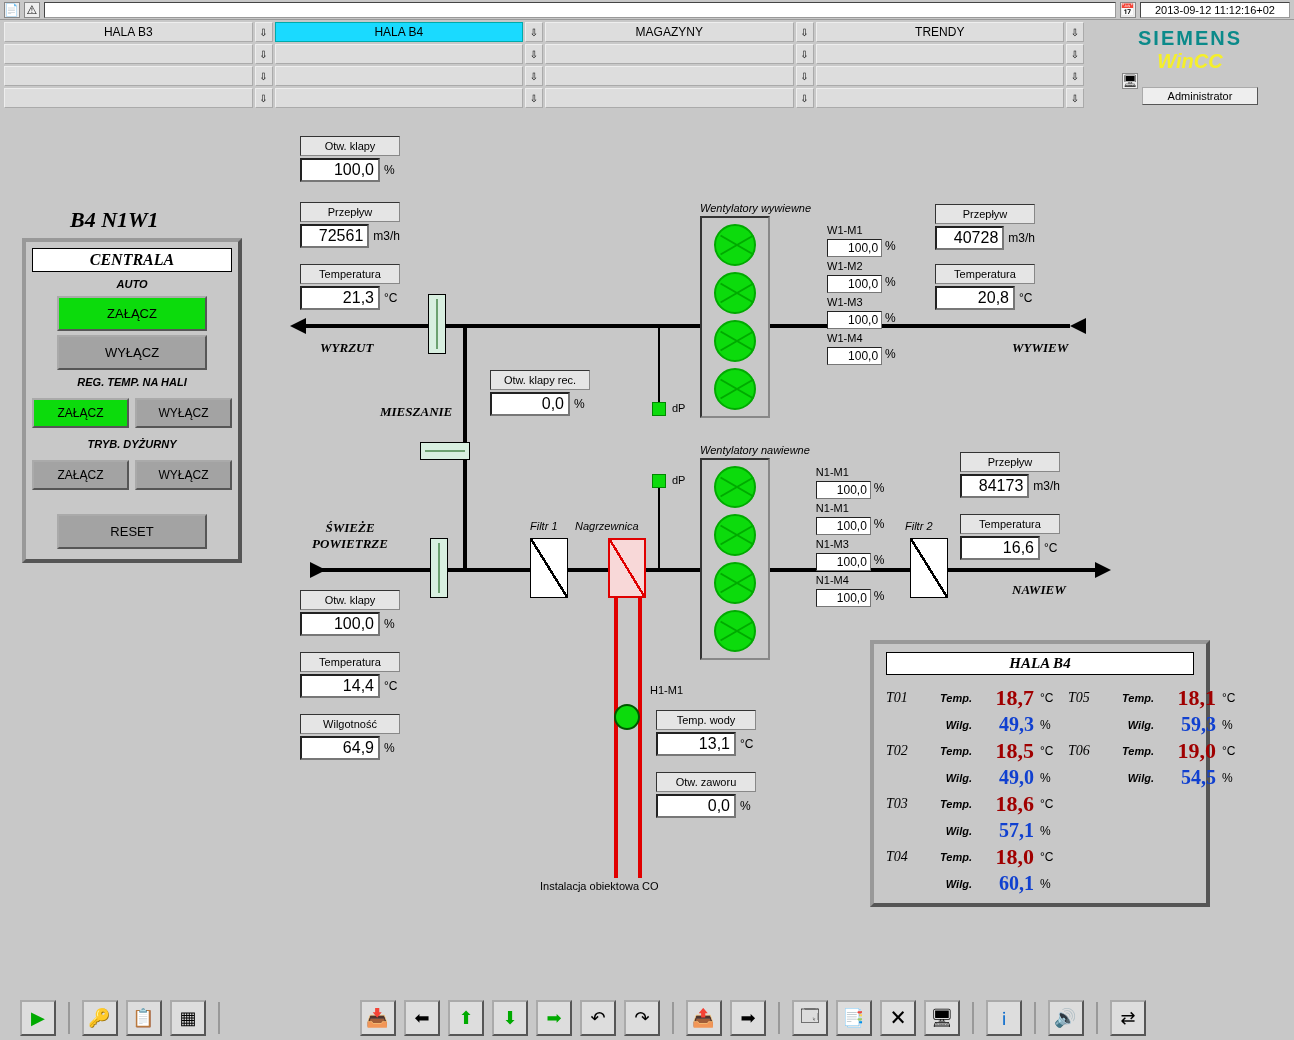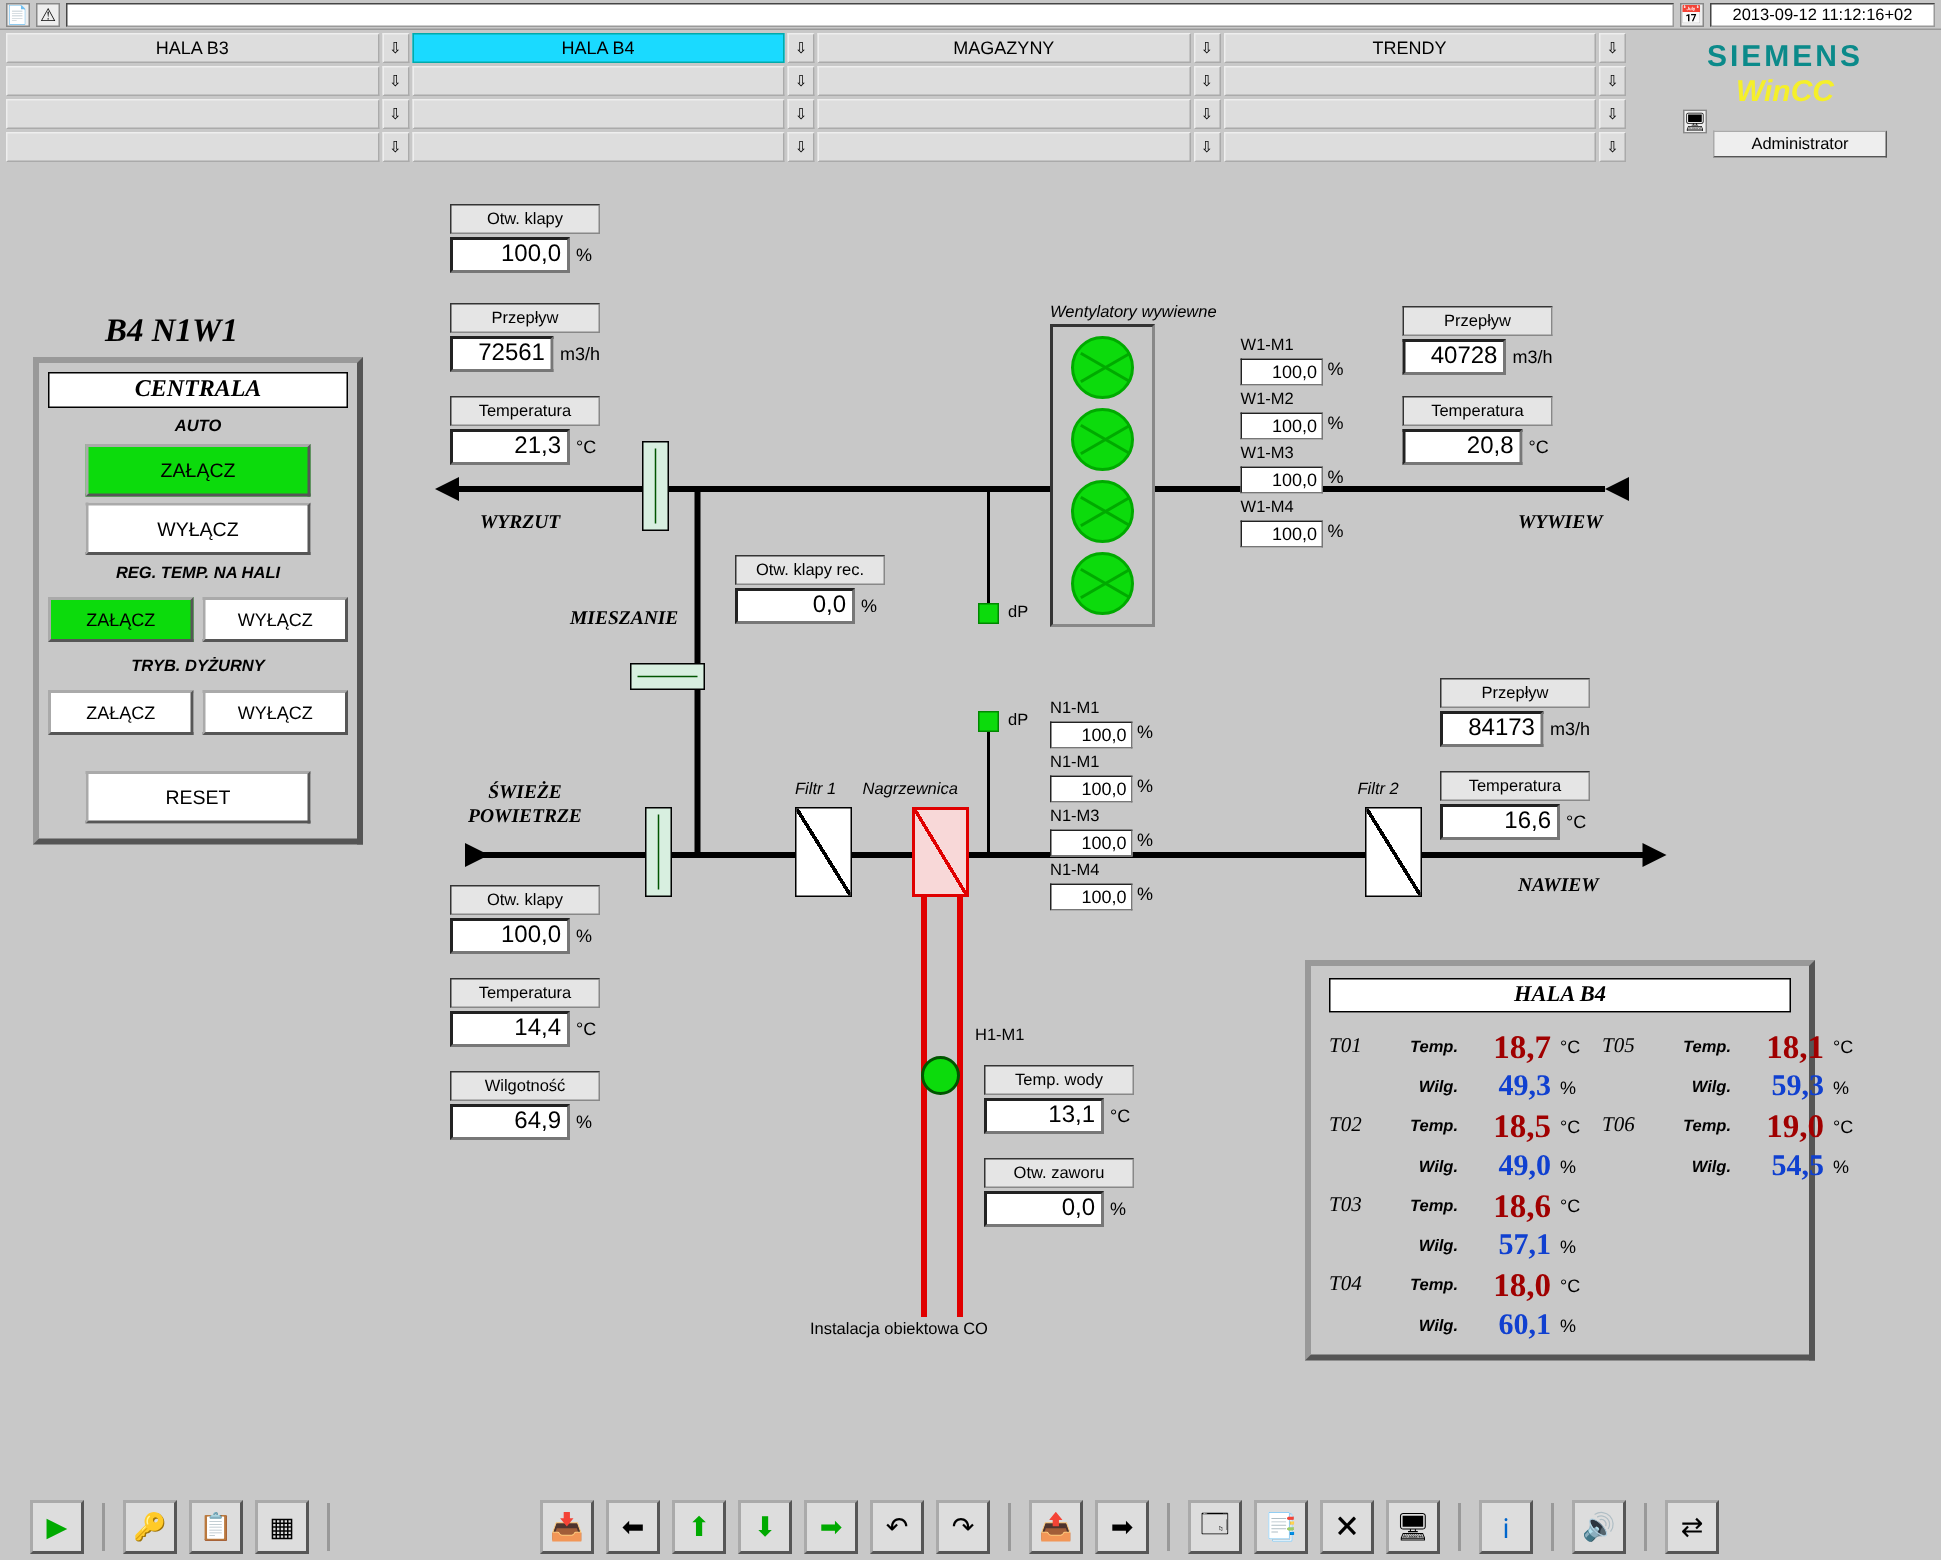--- a/index.html
+++ b/index.html
@@ -90,21 +90,21 @@
   }
   .panel-title {
     background:#fff; border:1px solid #000;
     text-align:center; font-family:"Times New Roman",serif;
     font-style:italic; font-weight:bold; font-size:16px;
     padding:2px; margin-bottom:6px;
   }
   .panel-sub { text-align:center; font-style:italic; font-weight:bold; font-size:11px; margin:6px 0;}
   .btn {
     display:block; padding:8px; text-align:center;
-    border:2px outset #aaa; background:#ffffff; cursor:pointer;
+    border:2px outset #aaa; background:#a3a3a3; cursor:pointer;
     font-size:13px; margin:4px auto;
   }
   .btn.green { background:#0cdb0c; }
   .btn-row { display:flex; gap:6px; justify-content:center;}
   .btn-row .btn { flex:1; padding:6px; font-size:12px;}
   
   .fan-block {
     background:#c8c8c8; border:2px inset #888;
     padding:6px; width:70px;
     display:flex; flex-direction:column; gap:6px; align-items:center;
@@ -465,20 +465,29 @@
         </div>
       <div class="fan-label">W1-M4</div>
       <div style="display:flex;gap:3px;">
           <div class="fan-val">100,0</div>
           <span>%</span>
         </div>
     </div>
   </div>
 
   <div class="abs" style="left:700px; top:332px; display:flex; gap:6px;">
+    <div>
+      <div class="fan-title">Wentylatory nawiewne</div>
+      <div class="fan-block">
+        <div class="fan-circle"></div>
+        <div class="fan-circle"></div>
+        <div class="fan-circle"></div>
+        <div class="fan-circle"></div>
+      </div>
+    </div>
     <div class="fan-side" style="margin-top:22px;">
       <div class="fan-label">N1-M1</div>
       <div style="display:flex;gap:3px;">
           <div class="fan-val">100,0</div>
           <span>%</span>
         </div>
       <div class="fan-label">N1-M1</div>
       <div style="display:flex;gap:3px;">
           <div class="fan-val">100,0</div>
           <span>%</span>

